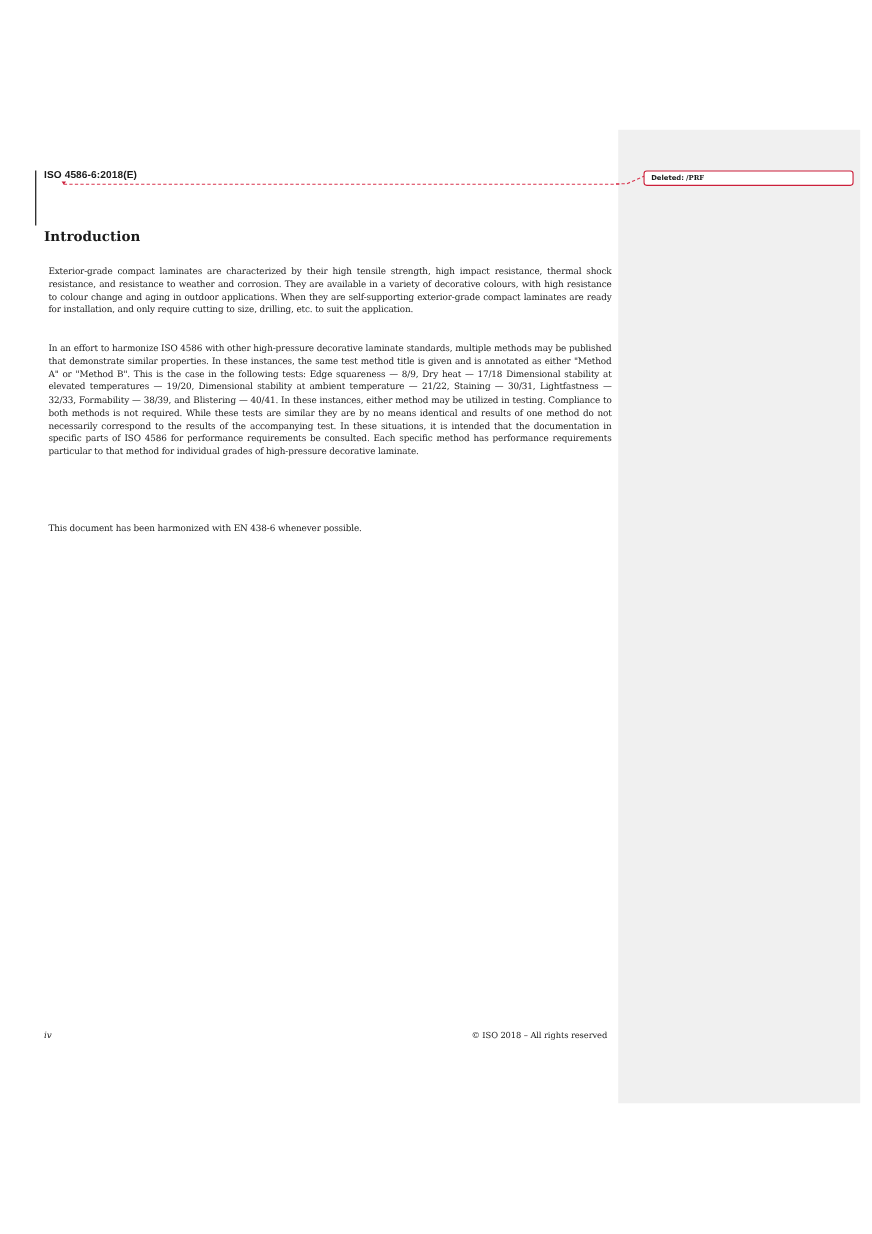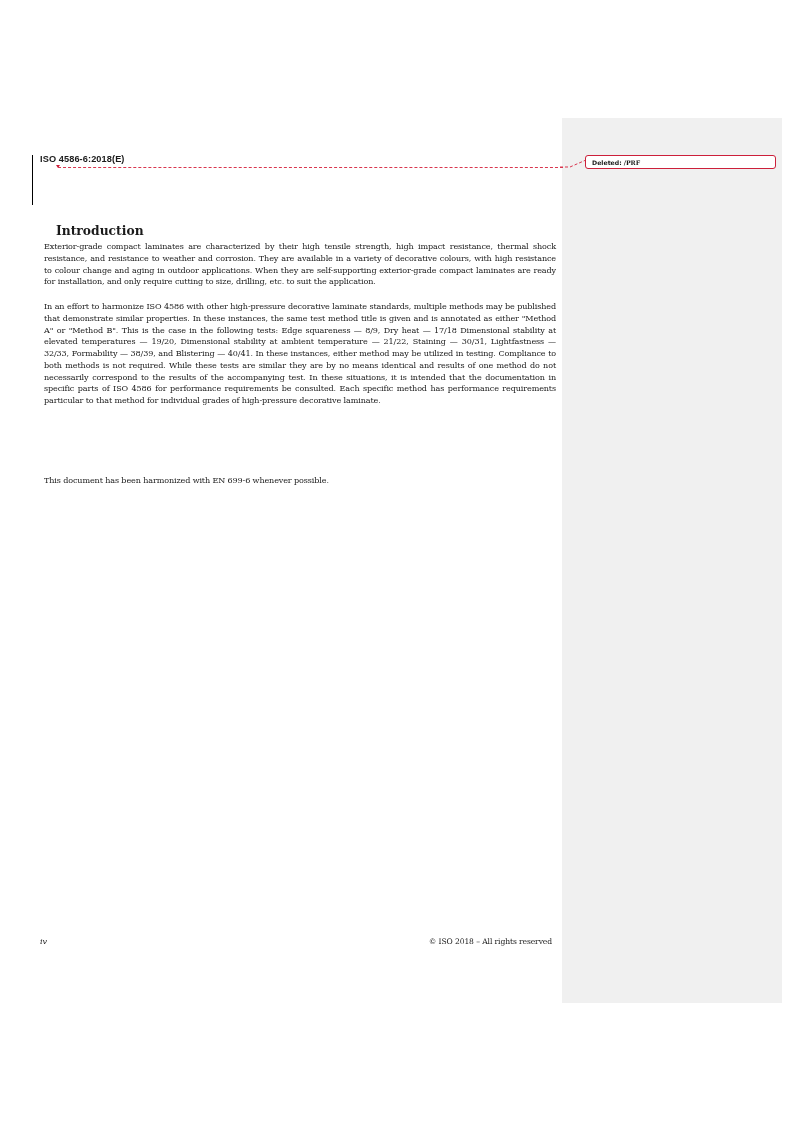--- a/index.html
+++ b/index.html
@@ -28,29 +28,29 @@
   }
   .dash-connector { position: absolute; left: 560px; top: 158px; }
   .balloon {
     position: absolute; left: 585px; top: 155px; width: 191px; height: 14px;
     border: 1px solid #cc1f3a; border-radius: 3px; background: #ffffff;
     font-family: "DejaVu Sans", sans-serif; font-size: 6.2px; line-height: 14px; padding-left: 6px; box-sizing: border-box;
   }
   .balloon .lbl { font-weight: bold; }
   .balloon .val { font-family: "DejaVu Serif", serif; font-weight: bold; }
   h1.title {
-    position: absolute; left: 40px; top: 207px; margin: 16px;
+    position: absolute; left: 40px; top: 207px; margin: 0;
     font-family: "DejaVu Serif", serif; font-weight: bold; font-size: 12.3px;
   }
   .para {
     position: absolute; left: 40px; width: 512px; margin: 4px;
     font-size: 8.05px; line-height: 11.75px; text-align: justify; letter-spacing: -0.12px;
   }
   .p1 { top: 237px; }
-  .p2 { top: 297px; }
+  .p2 { top: 307px; }
   .p3 { top: 471px; }
   .footer-page { position: absolute; left: 40px; top: 937px; font-size: 8px; font-style: italic; }
   .footer-copy { position: absolute; right: 241px; top: 937px; font-size: 7.6px; letter-spacing: -0.1px; text-align: center; }
 </style>
 </head>
 <body>
 
 <div class="comment-pane"></div>
 
 <div class="change-bar"></div>
@@ -64,16 +64,16 @@
 
 <div class="balloon">
   <span class="lbl">Deleted:</span>
   <span class="val">/PRF</span>
 </div>
 
 <h1 class="title">Introduction</h1>
 
 <p class="para p1">Exterior-grade compact laminates are characterized by their high tensile strength, high impact resistance, thermal shock resistance, and resistance to weather and corrosion. They are available in a variety of decorative colours, with high resistance to colour change and aging in outdoor applications. When they are self-supporting exterior-grade compact laminates are ready for installation, and only require cutting to size, drilling, etc. to suit the application.</p>
 <p class="para p2">In an effort to harmonize ISO 4586 with other high-pressure decorative laminate standards, multiple methods may be published that demonstrate similar properties. In these instances, the same test method title is given and is annotated as either "Method A" or "Method B". This is the case in the following tests: Edge squareness — 8/9, Dry heat — 17/18 Dimensional stability at elevated temperatures — 19/20, Dimensional stability at ambient temperature — 21/22, Staining — 30/31, Lightfastness — 32/33, Formability — 38/39, and Blistering — 40/41. In these instances, either method may be utilized in testing. Compliance to both methods is not required. While these tests are similar they are by no means identical and results of one method do not necessarily correspond to the results of the accompanying test. In these situations, it is intended that the documentation in specific parts of ISO 4586 for performance requirements be consulted. Each specific method has performance requirements particular to that method for individual grades of high-pressure decorative laminate.</p>
-<p class="para p3">This document has been harmonized with EN 699-6 whenever possible.</p>
+<p class="para p3">This document has been harmonized with EN 438-6 whenever possible.</p>
 
 <div class="footer-page">iv</div>
 <div class="footer-copy">© ISO 2018 – All rights reserved</div>
 
 </body></html>

